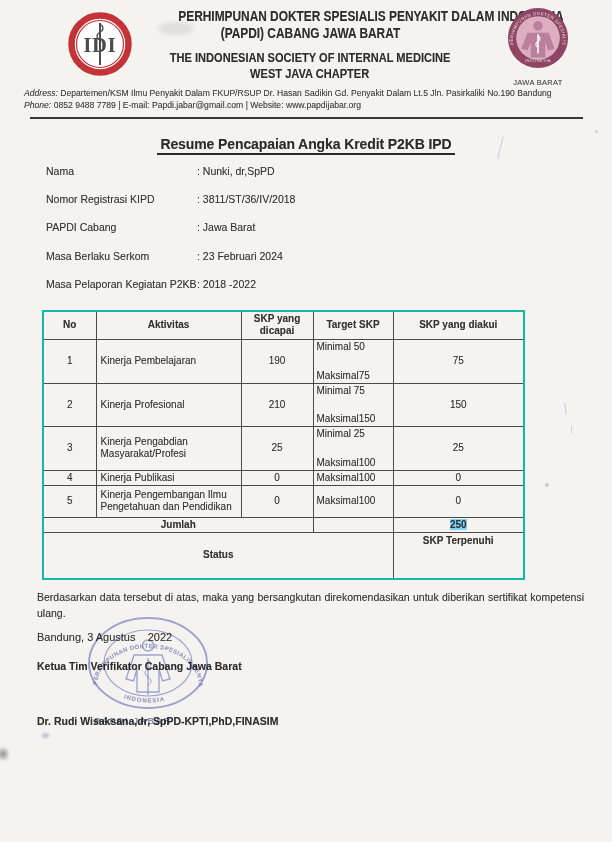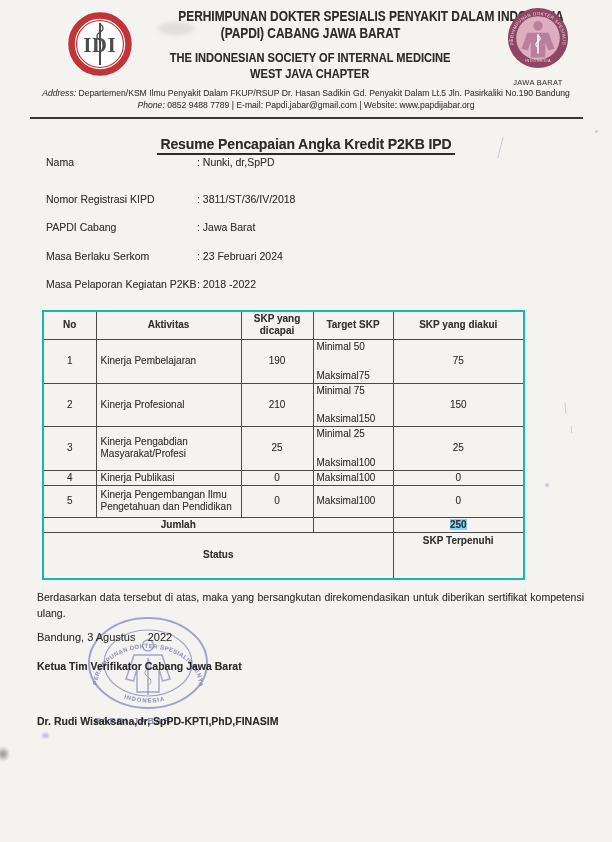--- a/index.html
+++ b/index.html
@@ -15,21 +15,21 @@
   .logo-idi { position:absolute; left:68px; top:12px; width:64px; height:64px; }
   .logo-papdi { position:absolute; left:504px; top:6px; width:68px; text-align:center; }
   .logo-papdi .caption { font-size:7.5px; color:#4a4a4a; margin-top:2px; letter-spacing:.3px; }
   .head-text { position:absolute; left:136px; top:6px; width:348px; text-align:center; color:#2d2d2d; }
   .head-line { font-weight:bold; }
   .head-line > span { display:inline-block; transform:scaleX(.82); transform-origin:center; white-space:nowrap; }
   .hl1 { font-size:14.5px; margin-top:2px; }
   .hl2 { font-size:14.5px; margin-top:1px; }
   .hl3 { font-size:13.5px; margin-top:9px; }
   .hl4 { font-size:13.5px; margin-top:1px; }
-  .addr-block { position:absolute; left:24px; top:88px; width:564px; text-align:center; font-size:8.6px; line-height:11.5px; color:#3d3d3d; }
+  .addr-block { position:absolute; left:24px; top:88px; width:564px; text-align:left; font-size:8.6px; line-height:11.5px; color:#3d3d3d; }
   .addr-block i { font-style:italic; }
   .head-rule { position:absolute; left:30px; top:117px; width:553px; height:2px; background:#383838; }
   
   .doc-title { position:absolute; left:0; top:135px; width:612px; text-align:center; }
   .doc-title span { display:inline-block; font-size:14px; font-weight:bold; color:#2b2b2b;
     border-bottom:2px solid #2b2b2b; padding:0 3px 1px 3px; letter-spacing:-.1px; }
   
   .field-row { position:absolute; left:46px; font-size:10.5px; color:#333; white-space:nowrap; }
   .field-row .lab { display:inline-block; width:151px; }
   
@@ -123,21 +123,21 @@
   <div class="addr-block">
     <div><i>Address:</i><span> Departemen/KSM Ilmu Penyakit Dalam FKUP/RSUP Dr. Hasan Sadikin Gd. Penyakit Dalam Lt.5 Jln. Pasirkaliki No.190 Bandung</span></div>
     <div><i>Phone:</i><span> 0852 9488 7789 | E-mail: Papdi.jabar@gmail.com | Website: www.papdijabar.org</span></div>
   </div>
   <div class="head-rule"></div>
 
   <div class="doc-title">
     <span>Resume Pencapaian Angka Kredit P2KB IPD</span>
   </div>
 
-  <div class="field-row" style="top:156px">
+  <div class="field-row" style="top:165px">
     <span class="lab">Nama</span><span class="val">:  Nunki, dr,SpPD</span>
   </div>
   <div class="field-row" style="top:193px">
     <span class="lab">Nomor Registrasi KIPD</span><span class="val">:  3811/ST/36/IV/2018</span>
   </div>
   <div class="field-row" style="top:221px">
     <span class="lab">PAPDI Cabang</span><span class="val">:  Jawa Barat</span>
   </div>
   <div class="field-row" style="top:250px">
     <span class="lab">Masa Berlaku Serkom</span><span class="val">:  23 Februari 2024</span>

